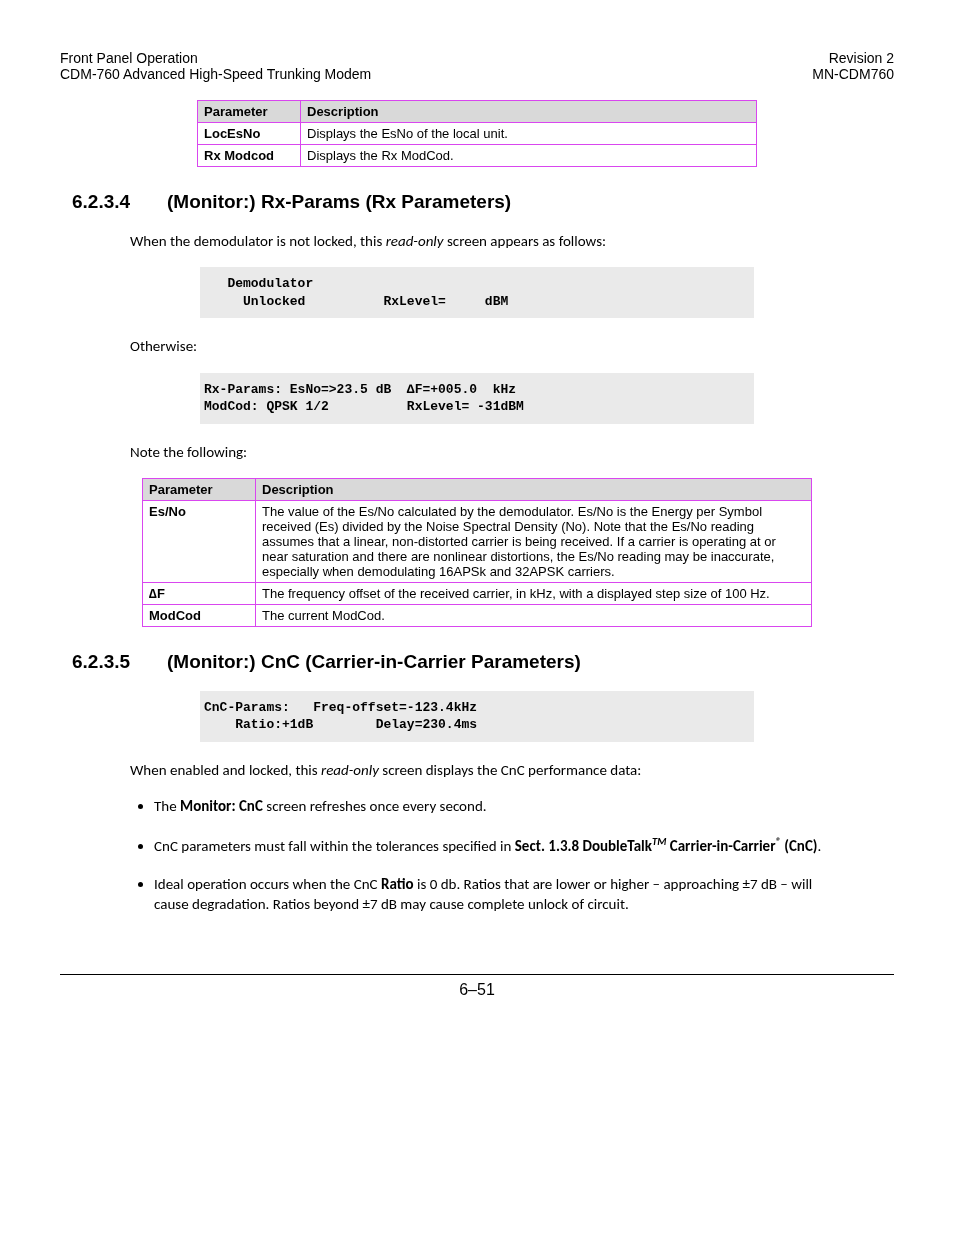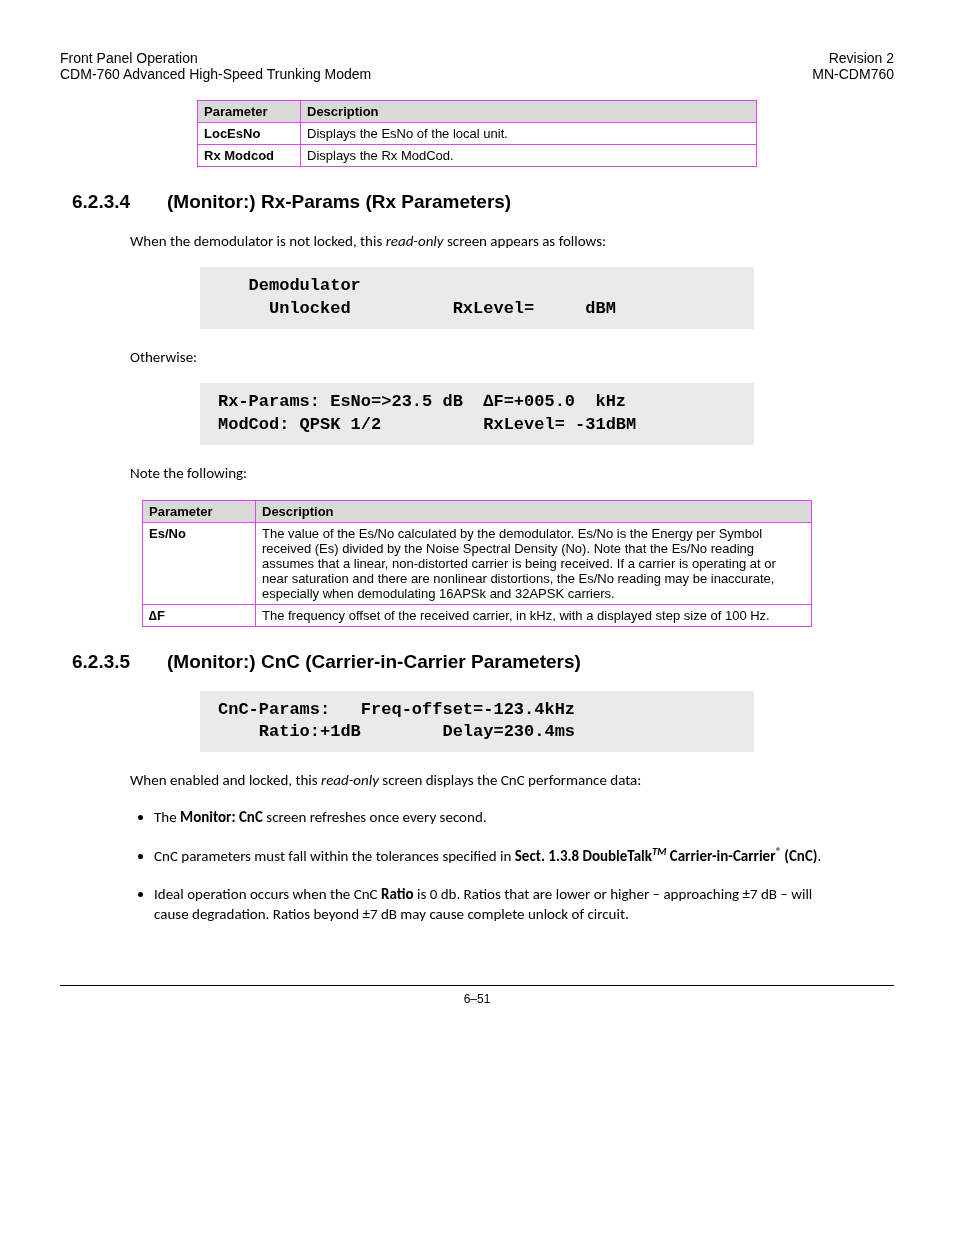--- a/index.html
+++ b/index.html
@@ -55,41 +55,41 @@
     line-height: 1.35;
   }
   .body-text-0 {
     margin: 0 0 16px 70px;
     line-height: 1.35;
   }
   .display-box {
     background: #eaeaea;
     font-family: "Courier New", monospace;
     font-weight: bold;
-    font-size: 17px;
+    font-size: 13px;
     white-space: pre;
-    padding: 8px 18px;
+    padding: 8px 4px;
     margin: 0 110px 18px 110px;
     line-height: 1.35;
   }
   .display-box.narrow {
     margin: 0 140px 18px 140px;
   }
   ul.bullets {
     margin: 0 60px 0 70px;
     padding-left: 24px;
   }
   ul.bullets li {
     margin-bottom: 18px;
     line-height: 1.35;
   }
   .footer {
     text-align: center;
     font-family: Arial, Helvetica, sans-serif;
-    font-size: 12px;
+    font-size: 16px;
     border-top: 1px solid #000;
     margin-top: 60px;
     padding-top: 6px;
   }
   em { font-style: italic; }
   sup { font-size: 0.7em; font-style: italic; }
 </style>
 </head>
 <body>
 
@@ -146,20 +146,24 @@
     <th>Description</th>
   </tr>
   <tr>
     <td class="param-col">Es/No</td>
     <td>The value of the Es/No calculated by the demodulator. Es/No is the Energy per Symbol received (Es) divided by the Noise Spectral Density (No). Note that the Es/No reading assumes that a linear, non-distorted carrier is being received. If a carrier is operating at or near saturation and there are nonlinear distortions, the Es/No reading may be inaccurate, especially when demodulating 16APSk and 32APSK carriers.</td>
   </tr>
   <tr>
     <td class="param-col">∆F</td>
     <td>The frequency offset of the received carrier, in kHz, with a displayed step size of 100 Hz.</td>
   </tr>
+  <tr>
+    <td class="param-col">ModCod</td>
+    <td>The current ModCod.</td>
+  </tr>
 </tbody>
   </table>
 
 <h2 class="section">
   <span class="num">6.2.3.5</span><span>(Monitor:) CnC (Carrier-in-Carrier Parameters)</span>
 </h2>
 
 <div class="display-box narrow">CnC-Params:   Freq-offset=-123.4kHz
     Ratio:+1dB        Delay=230.4ms</div>
 

